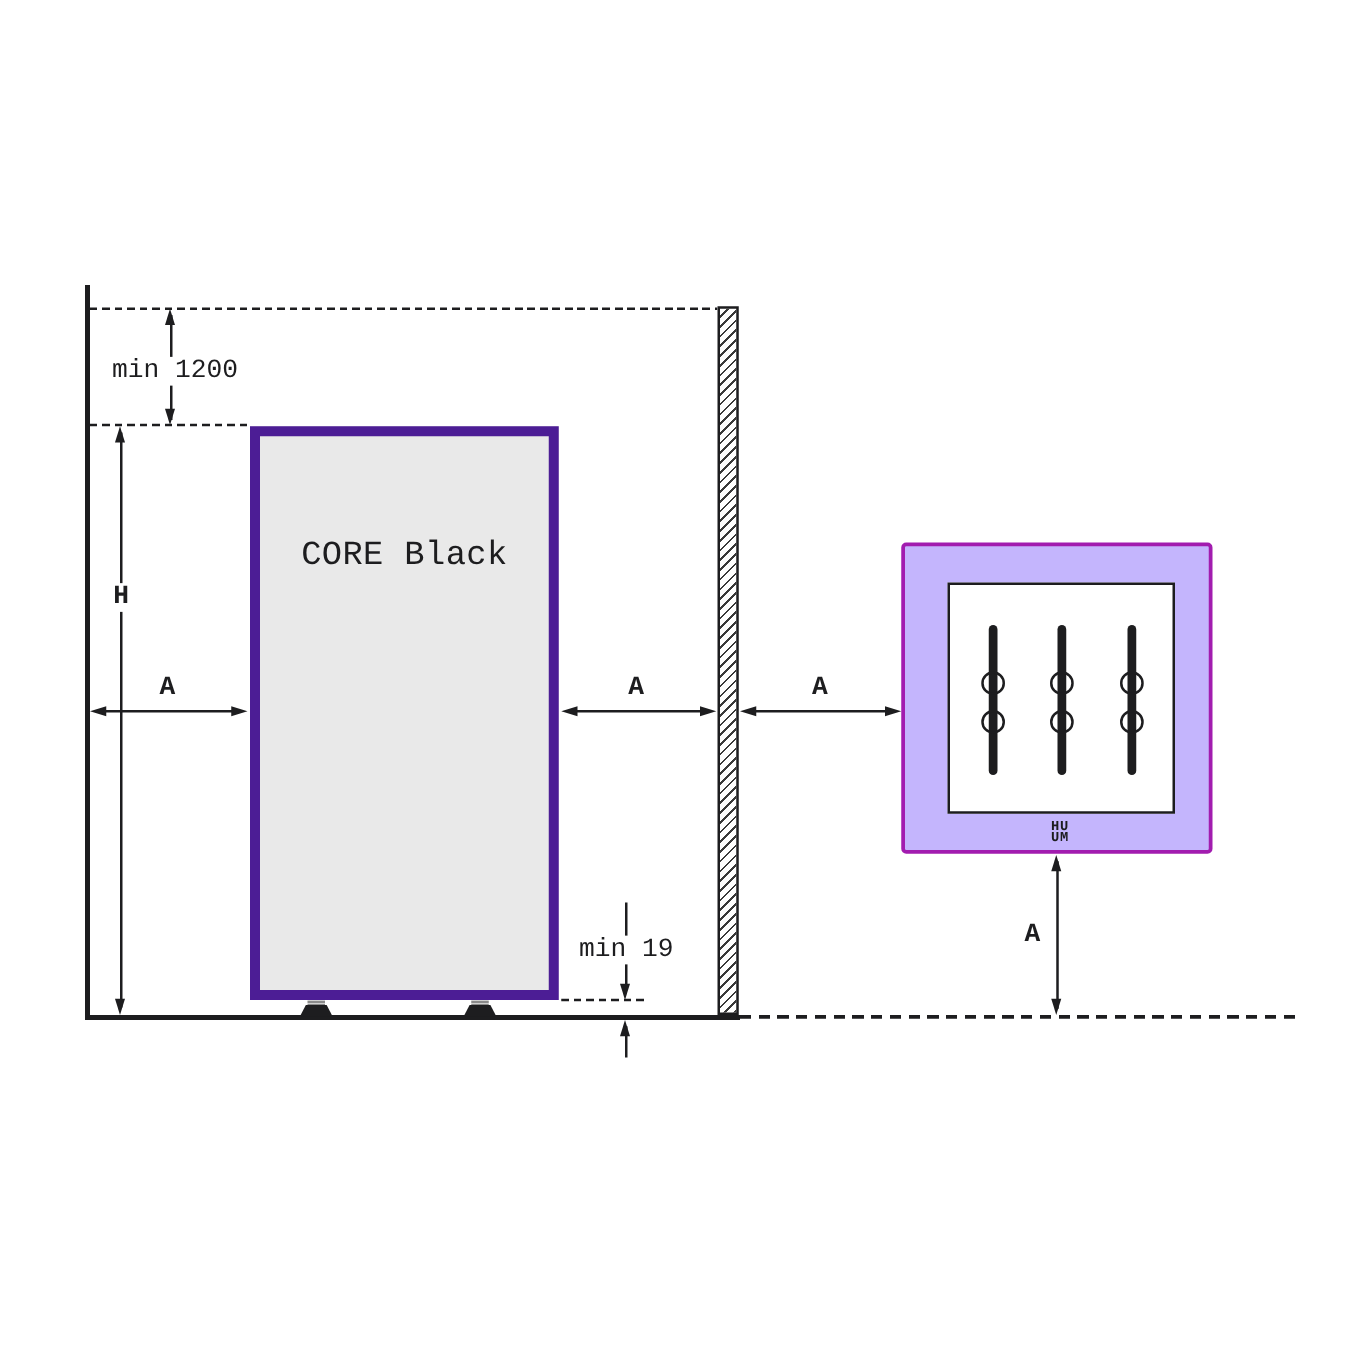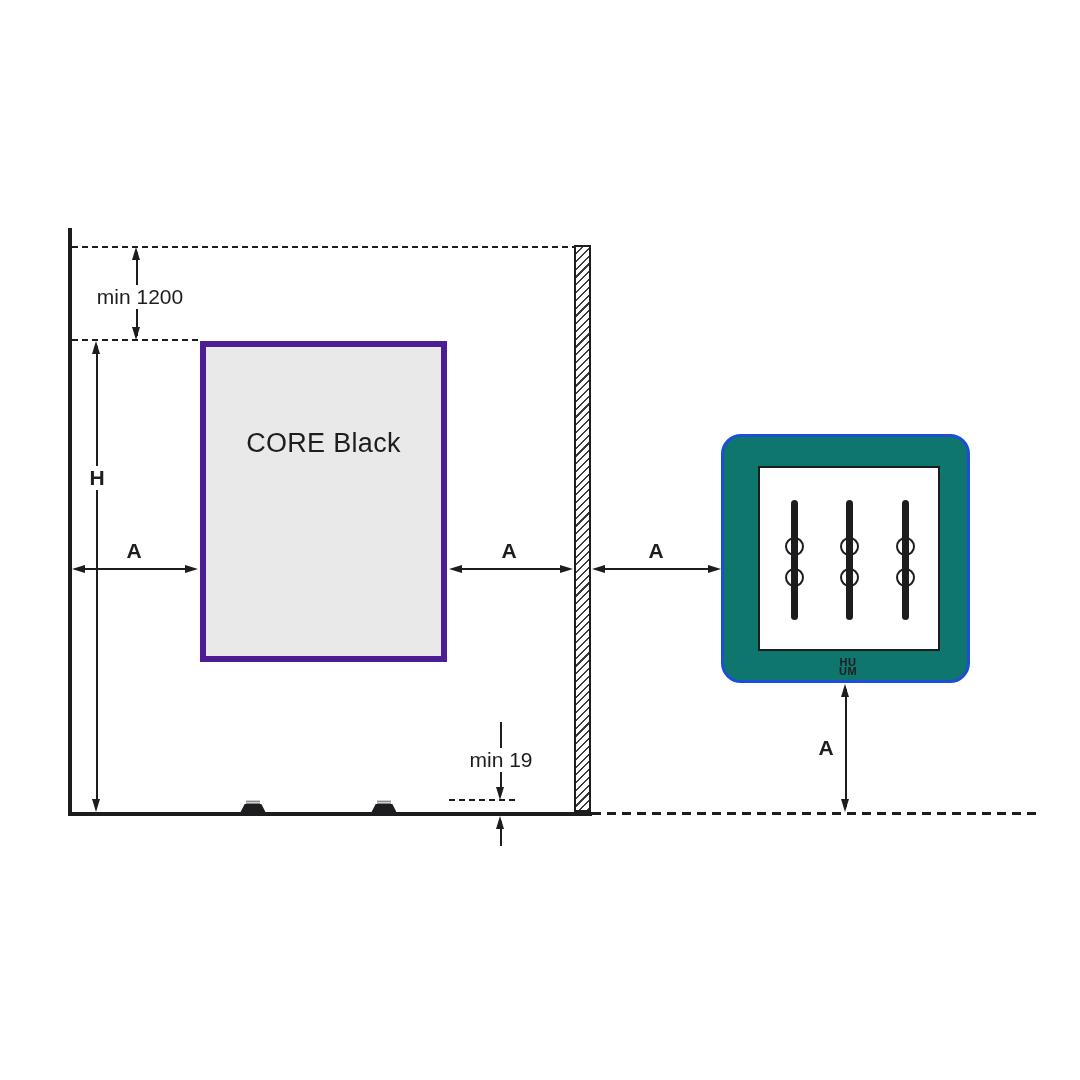--- a/index.html
+++ b/index.html
@@ -1,52 +1,52 @@
 <!DOCTYPE html>
 <html><head>
 <meta charset="utf-8">
 <style>
   html,body{margin:0;padding:0;background:#ffffff;}
   .canvas{
     position:relative;width:1080px;height:1080px;background:#ffffff;
-    font-family:Liberation Sans, sans-serif;color:#1d1d1f;overflow:hidden;
+    font-family:Liberation Mono, monospace;color:#1d1d1f;overflow:hidden;
   }
   .line{position:absolute;background:#1d1d1f;}
   
   .dash-h{position:absolute;height:2px;
     background:repeating-linear-gradient(90deg,#1d1d1f 0 6px,transparent 6px 10px);}
   .dash-h-big{position:absolute;height:3px;
     background:repeating-linear-gradient(90deg,#1d1d1f 0 9px,transparent 9px 15px);}
   
   .ah{position:absolute;width:0;height:0;}
   .ah.up{border-left:4.5px solid transparent;border-right:4.5px solid transparent;border-bottom:13px solid #1d1d1f;}
   .ah.down{border-left:4.5px solid transparent;border-right:4.5px solid transparent;border-top:13px solid #1d1d1f;}
   .ah.left{border-top:4.5px solid transparent;border-bottom:4.5px solid transparent;border-right:13px solid #1d1d1f;}
   .ah.right{border-top:4.5px solid transparent;border-bottom:4.5px solid transparent;border-left:13px solid #1d1d1f;}
   
   .dim-label{position:absolute;transform:translate(-50%,-50%);font-size:21px;
     background:#ffffff;padding:0 4px;white-space:nowrap;color:#1d1d1f;}
   .dim-label.bold{font-weight:bold;}
   
-  .heater-box{position:absolute;left:200px;top:341px;width:247px;height:321px;
-    box-sizing:border-box;background:#e9e9e9;border:6px solid #4c1d95;}
+  .heater-box{position:absolute;left:200px;top:341px;width:247px;height:459px;
+    box-sizing:border-box;background:#e9e9e9;border:8px solid #4c1d95;}
   .heater-label{position:absolute;left:0;top:81px;width:100%;text-align:center;
     font-size:27px;letter-spacing:0.3px;color:#1d1d1f;}
   .foot{position:absolute;top:800px;width:26px;}
   .foot .stem{width:14px;height:4px;margin:0 auto;background:#9a9a9a;
     background:repeating-linear-gradient(0deg,#8a8a8a 0 1px,#cfcfcf 1px 2px);}
   .foot .base{width:26px;height:9px;background:#1d1d1f;border-radius:2px;
     clip-path:polygon(18% 0,82% 0,100% 100%,0 100%);}
   
   .wall-strip{position:absolute;left:574px;top:245px;width:17px;height:567px;
     box-sizing:border-box;border:2.5px solid #1d1d1f;background:
     repeating-linear-gradient(135deg,transparent 0 4px,#3a3a3a 4px 5.5px),#ffffff;}
   
   .panel{position:absolute;left:721px;top:434px;width:249px;height:249px;
-    box-sizing:border-box;background:#0f766e;border:3px solid #1d4ed8;border-radius:20px;}
+    box-sizing:border-box;background:#c4b5fd;border:3px solid #a21caf;border-radius:4px;}
   .panel-inner{position:absolute;left:34px;top:29px;width:182px;height:185px;
     box-sizing:border-box;background:#ffffff;border:2px solid #1d1d1f;}
   .element-bar{position:absolute;width:7px;height:120px;top:63px;background:#1d1d1f;border-radius:4px;}
   .element-ring{position:absolute;width:19px;height:19px;box-sizing:border-box;
     border:2.5px solid #1d1d1f;border-radius:50%;background:transparent;}
   .logo{position:absolute;left:124px;top:230px;transform:translate(-50%,-50%);
     text-align:center;font-weight:bold;font-size:11px;line-height:9px;letter-spacing:0.5px;color:#1d1d1f;}
 </style>
 </head>
 <body>

